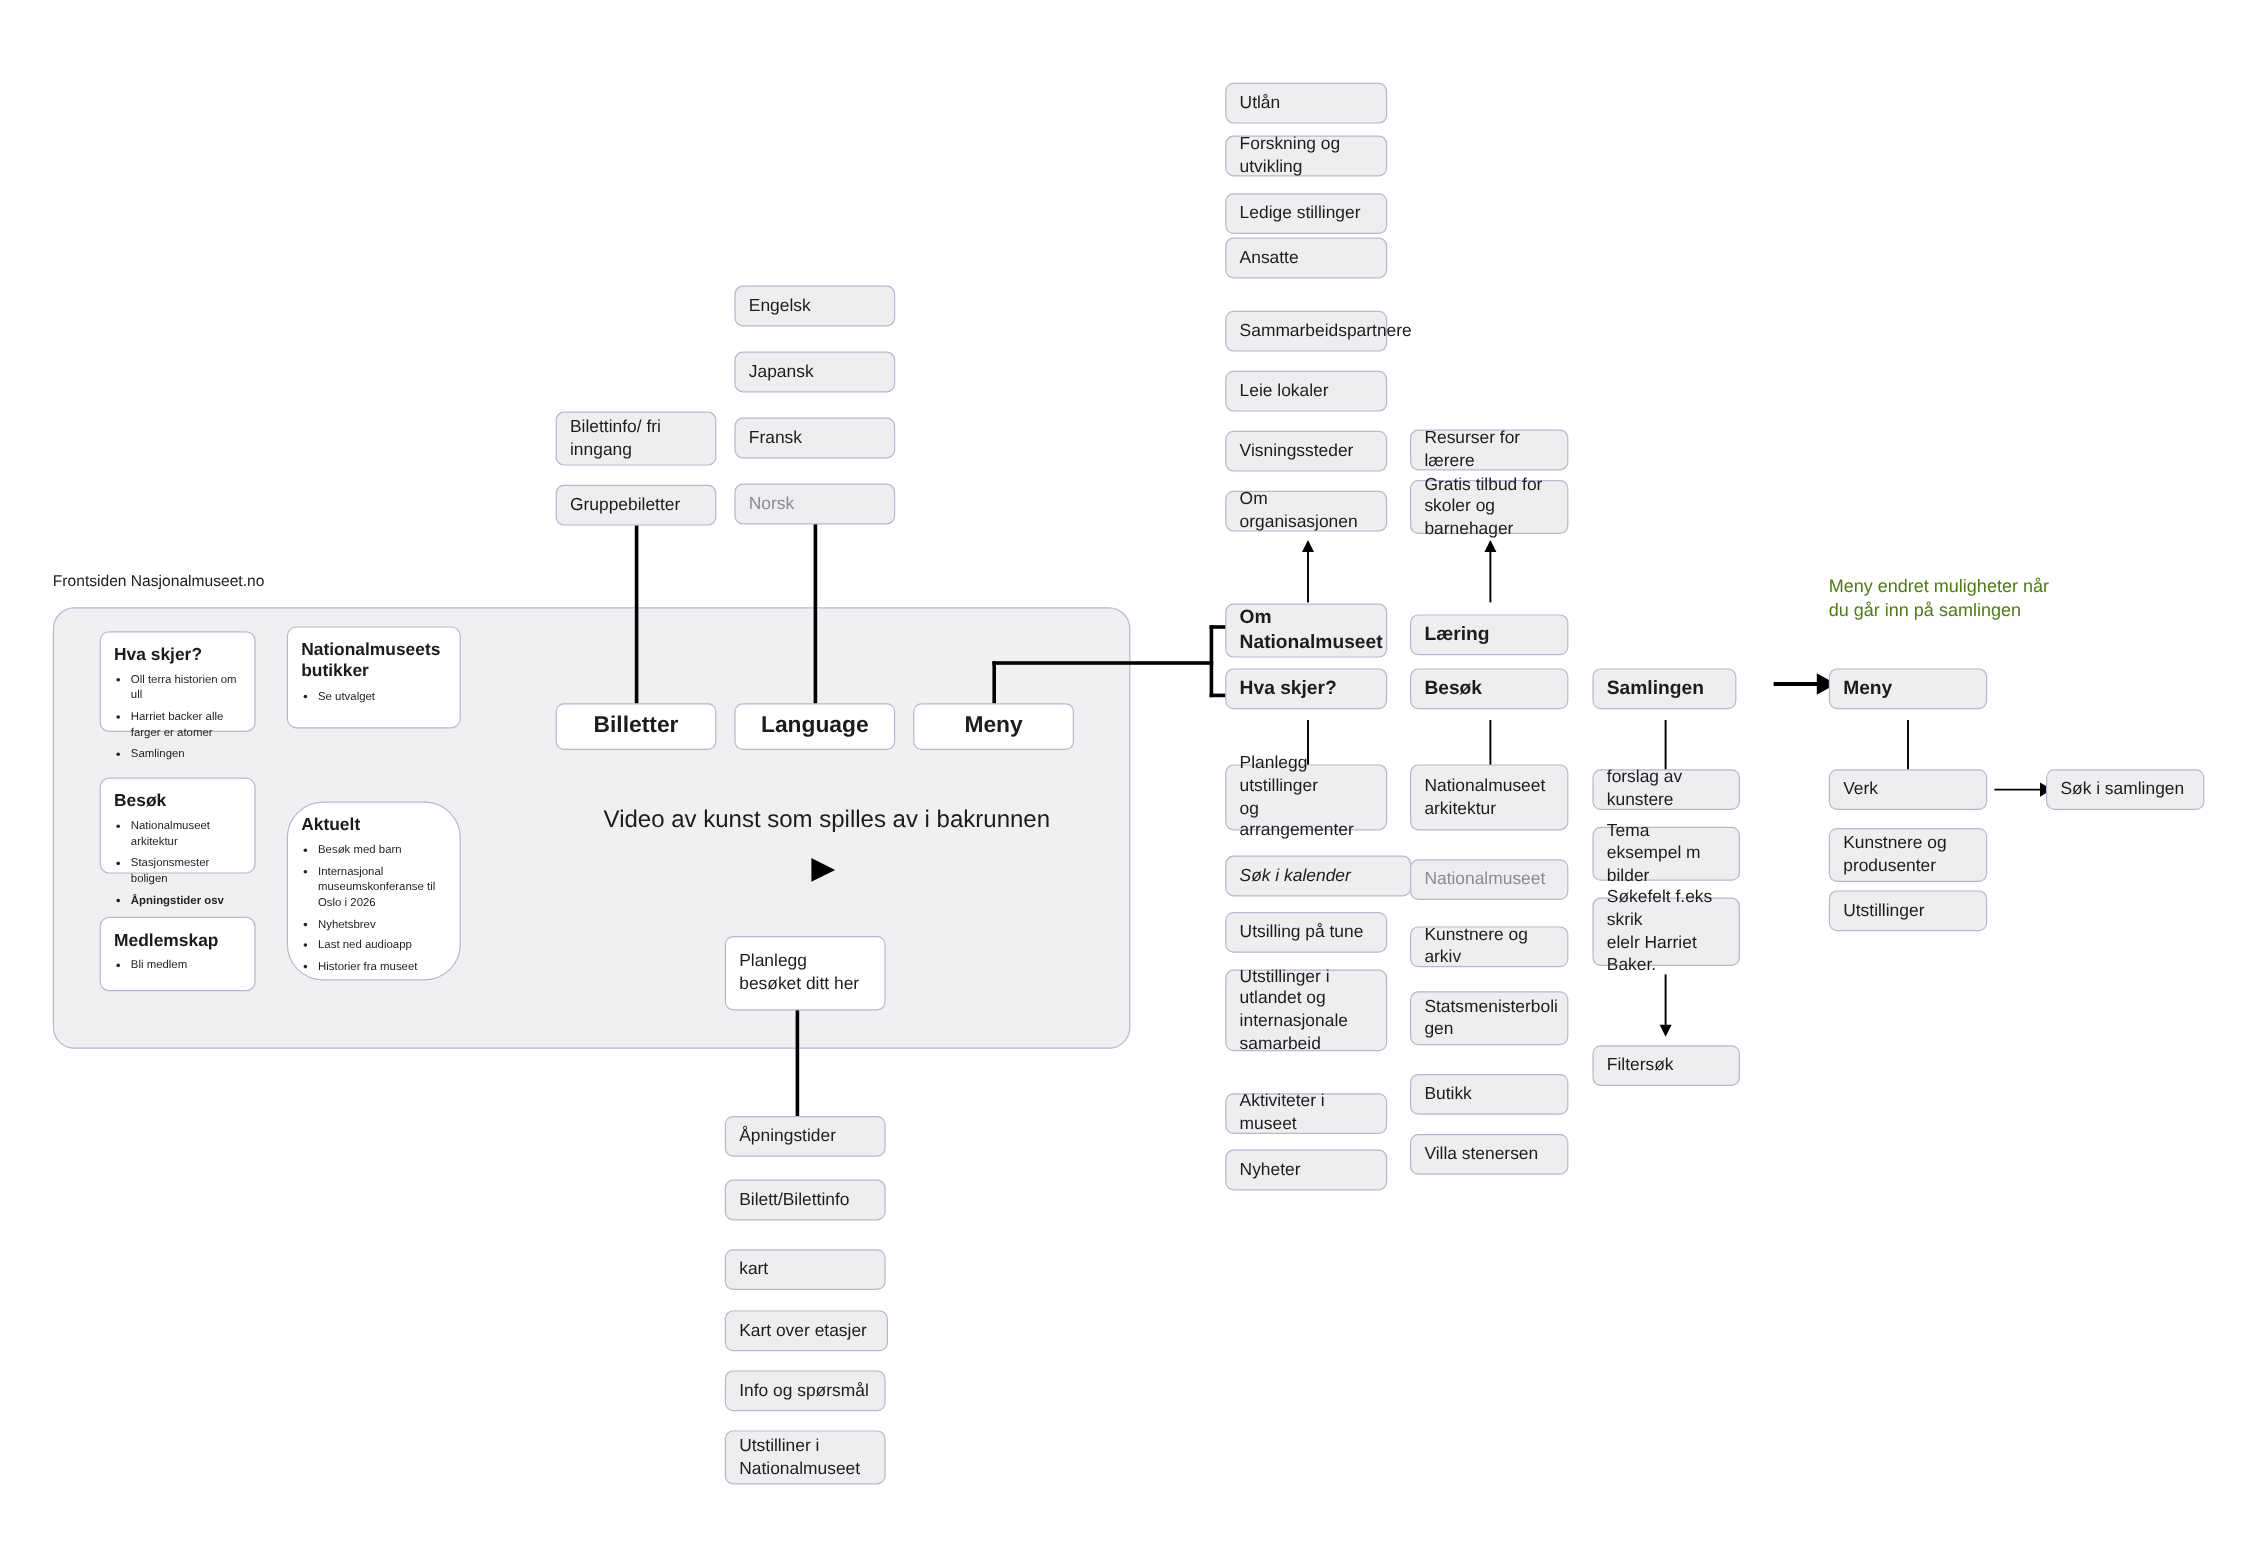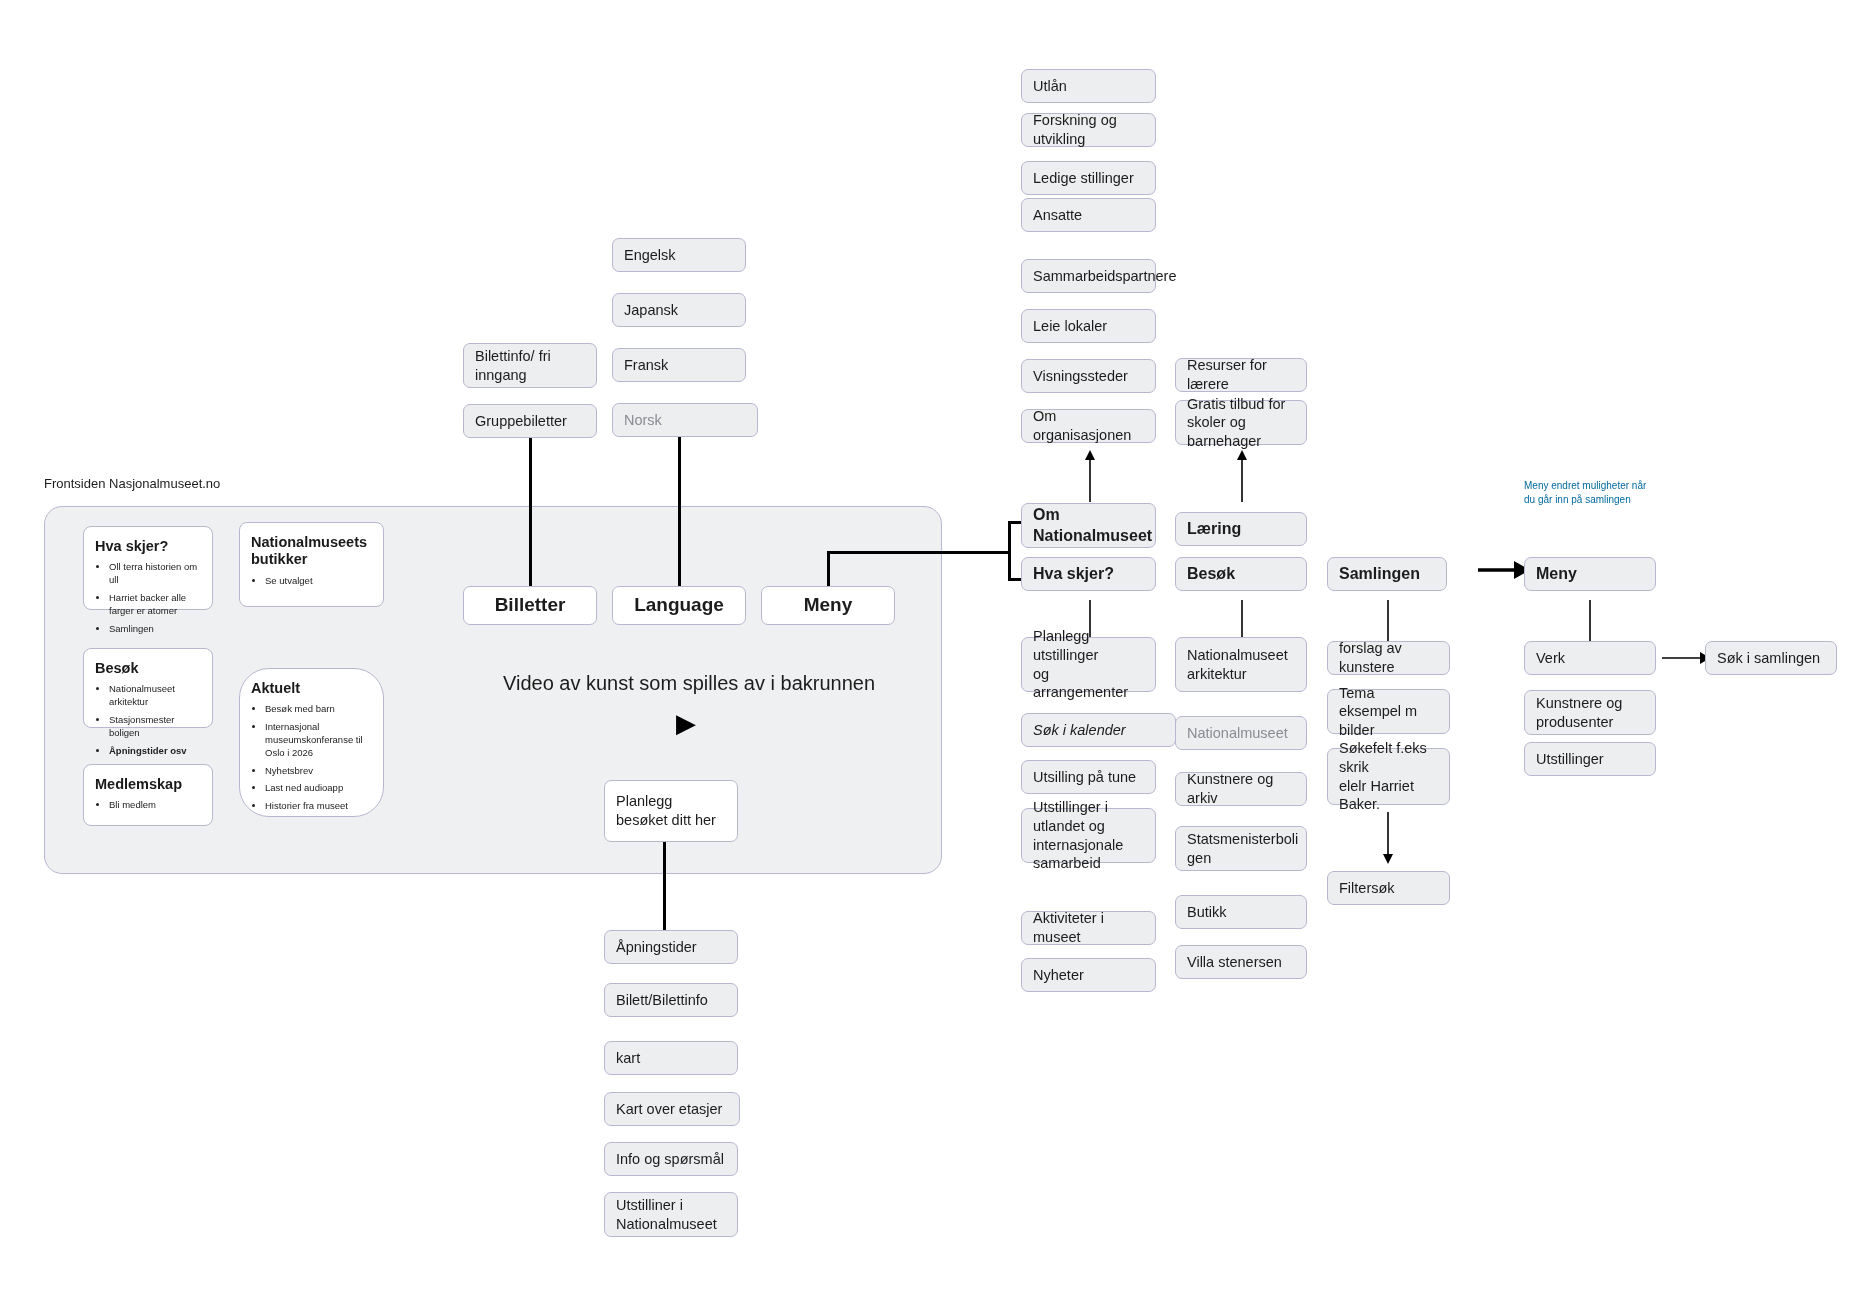--- a/index.html
+++ b/index.html
@@ -96,23 +96,23 @@
   .vline { position: absolute; background: #000; width: 3px; }
   .hline { position: absolute; background: #000; height: 3px; }
 
   .arrow-svg { position: absolute; overflow: visible; }
 
   
   #meny-note {
     position: absolute;
     left: 1524px; top: 479px;
     width: 250px;
-    font-size: 10px;
+    font-size: 15px;
     line-height: 1.35;
-    color: #0369a1;
+    color: #4d7c0f;
     white-space: pre-line;
   }
 </style>
 </head>
 <body>
 
 <div id="canvas">
 
   <div id="frontpage-label">Frontsiden Nasjonalmuseet.no</div>
   <div id="frontpage-panel"></div>
@@ -170,21 +170,21 @@
   <div class="node white big" style="left:612px; top:586px; width:134px; height:39px;">Language</div>
   <div class="node white big" style="left:761px; top:586px; width:134px; height:39px;">Meny</div>
 
   <div class="node" style="left:463px; top:343px; width:134px; height:45px;">Bilettinfo/ fri
 inngang</div>
   <div class="node" style="left:463px; top:404px; width:134px; height:34px;">Gruppebiletter</div>
 
   <div class="node" style="left:612px; top:238px; width:134px; height:34px;">Engelsk</div>
   <div class="node" style="left:612px; top:293px; width:134px; height:34px;">Japansk</div>
   <div class="node" style="left:612px; top:348px; width:134px; height:34px;">Fransk</div>
-  <div class="node muted" style="left:612px; top:403px; width:146px; height:34px;">Norsk</div>
+  <div class="node muted" style="left:612px; top:403px; width:134px; height:34px;">Norsk</div>
 
   <div class="vline" style="left:529px; top:438px; height:148px;"></div>
   <div class="vline" style="left:678px; top:437px; height:149px;"></div>
 
   <div class="vline" style="left:827px; top:551px; height:35px;"></div>
   <div class="hline" style="left:827px; top:551px; width:184px;"></div>
   <div class="vline" style="left:1008px; top:521px; height:60px;"></div>
   <div class="hline" style="left:1008px; top:521px; width:20px;"></div>
   <div class="hline" style="left:1008px; top:578px; width:20px;"></div>
 
@@ -218,21 +218,21 @@
 
   <svg class="arrow-svg" style="left:1080px; top:600px; width:20px; height:52px;">
     <line x1="10" y1="0" x2="10" y2="46" stroke="#000" stroke-width="1.6"></line>
     <polygon points="10,52 5,42 15,42" fill="#000"></polygon>
   </svg>
 
   <div class="node" style="left:1021px; top:637px; width:135px; height:55px;">Planlegg utstillinger
 og arrangementer</div>
   <div class="node" style="left:1021px; top:713px; width:155px; height:34px;font-style:italic;">Søk i kalender</div>
   <div class="node" style="left:1021px; top:760px; width:135px; height:34px;">Utsilling på tune</div>
-  <div class="node" style="left:1021px; top:808px; width:135px; height:55px;">Utstillinger i
+  <div class="node" style="left:1021px; top:808px; width:135px; height:68px;">Utstillinger i
 utlandet og
 internasjonale
 samarbeid</div>
   <div class="node" style="left:1021px; top:911px; width:135px; height:34px;">Aktiviteter i museet</div>
   <div class="node" style="left:1021px; top:958px; width:135px; height:34px;">Nyheter</div>
 
   <div class="node" style="left:1175px; top:358px; width:132px; height:34px;">Resurser for lærere</div>
   <div class="node" style="left:1175px; top:400px; width:132px; height:45px;">Gratis tilbud for
 skoler og barnehager</div>
 

